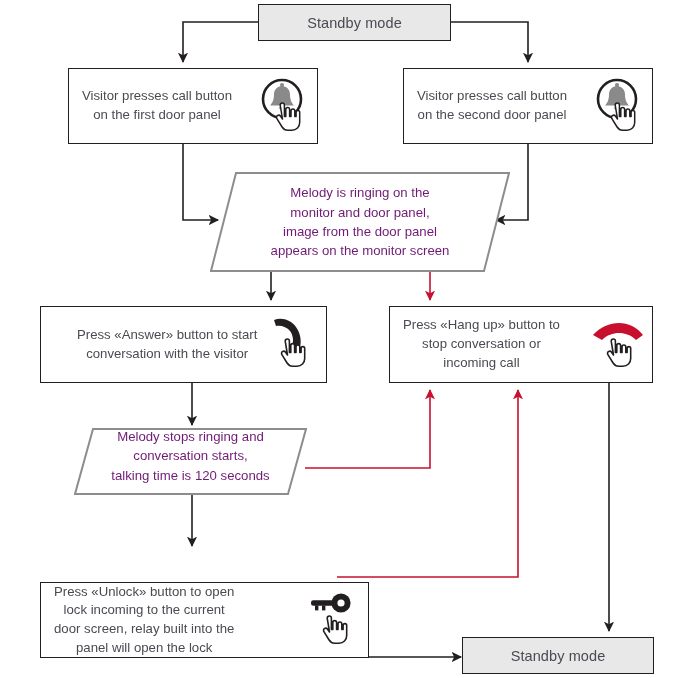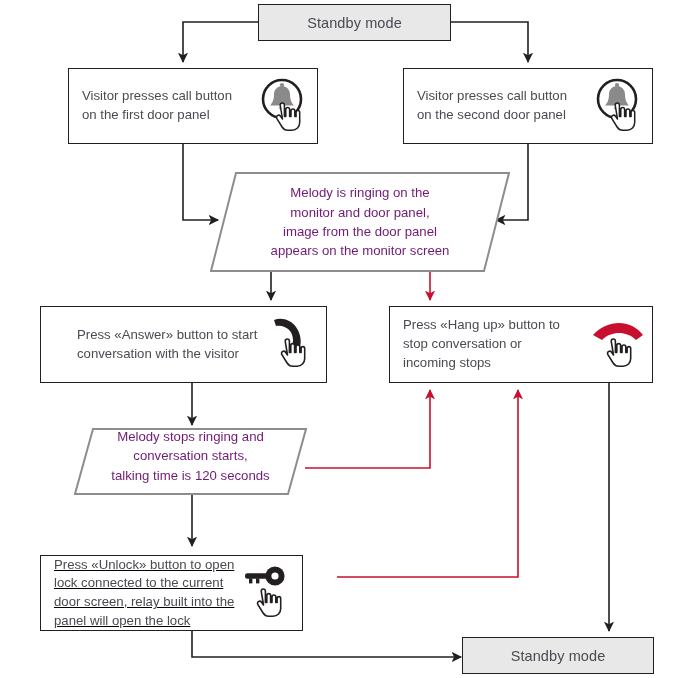--- a/index.html
+++ b/index.html
@@ -16,21 +16,21 @@
   .proc .txt{font-size:13.2px;line-height:1.42;color:#4a4a52;padding-left:13px;max-width:215px;}
 
   .para{position:absolute;}
   .para .shape{position:absolute;inset:0;}
   .para .txt{position:absolute;inset:0;display:flex;flex-direction:column;align-items:center;justify-content:center;
              font-size:13.2px;line-height:1.46;color:#701a75;text-align:center;}
 
   .iconwrap{position:absolute;}
   .edgelabel{position:absolute;font-size:12.8px;color:#4a4a52;margin-top:44px;}
 
-  .nl{display:block;}
+  .nl{display:block;text-align:center;}
 </style>
 </head>
 <body>
 
 <div id="canvas">
 
   <svg id="edges" viewBox="0 0 684 678">
     <defs>
       <marker id="ahB" markerWidth="11" markerHeight="11" refX="9.4" refY="5.5" orient="auto" markerUnits="userSpaceOnUse">
         <path d="M0,0.4 L10.5,5.5 L0,10.6 L2.6,5.5 Z" fill="#231f20"></path>
@@ -136,21 +136,21 @@
           <path d="M9.2 2.2 c0 -1.3 1 -2.2 2.1 -2.2 c1.1 0 2.1 .9 2.1 2.2 v11.3 h1.4 v-7 c0 -1.1 .9 -1.9 1.9 -1.9 c1 0 1.9 .8 1.9 1.9 v7 h1.4 v-5.6 c0 -1.1 .9 -1.9 1.9 -1.9 c1 0 1.9 .8 1.9 1.9 v5.6 h1.3 v-4.1 c0 -1 .8 -1.8 1.8 -1.8 c1 0 1.8 .8 1.8 1.8 v10.2 c0 4.3 -3.2 7.6 -7.8 7.6 h-4.2 c-2.6 0 -4.3 -1.1 -5.6 -3.2 l-5.2 -8.4 c-.7 -1.1 -.4 -2.5 .7 -3.1 c1 -.6 2.3 -.3 3 .7 l1.9 2.8 z"></path>
         </g>
       </svg>
     </div>
   </div>
 
   <div class="node proc" style="left:389px;top:306px;width:264px;height:77px;">
     <div class="txt" style="max-width:190px;">
       <span class="nl">Press «Hang up» button to</span>
       <span class="nl">stop conversation or</span>
-      <span class="nl">incoming stops</span>
+      <span class="nl">incoming call</span>
     </div>
     <div class="iconwrap" style="right:8px;top:6px;width:56px;height:66px;">
       <svg viewBox="0 0 56 66" width="56" height="66">
         <path d="M5 22 c7 -8 17 -12 26 -12 c9 0 18 4 24 12 l-7 5 c-5 -5 -11 -7 -17 -7 c-6 0 -12 2 -17 7 z" fill="#c8102e"></path>
         <g transform="translate(14,26)" fill="#ffffff" stroke="#231f20" stroke-width="1.6" stroke-linejoin="round">
           <path d="M9.2 2.2 c0 -1.3 1 -2.2 2.1 -2.2 c1.1 0 2.1 .9 2.1 2.2 v11.3 h1.4 v-7 c0 -1.1 .9 -1.9 1.9 -1.9 c1 0 1.9 .8 1.9 1.9 v7 h1.4 v-5.6 c0 -1.1 .9 -1.9 1.9 -1.9 c1 0 1.9 .8 1.9 1.9 v5.6 h1.3 v-4.1 c0 -1 .8 -1.8 1.8 -1.8 c1 0 1.8 .8 1.8 1.8 v10.2 c0 4.3 -3.2 7.6 -7.8 7.6 h-4.2 c-2.6 0 -4.3 -1.1 -5.6 -3.2 l-5.2 -8.4 c-.7 -1.1 -.4 -2.5 .7 -3.1 c1 -.6 2.3 -.3 3 .7 l1.9 2.8 z"></path>
         </g>
       </svg>
     </div>
   </div>
@@ -159,24 +159,24 @@
     <svg class="shape" viewBox="0 0 233 67" preserveAspectRatio="none">
       <polygon points="19,1 232,1 214,66 1,66" fill="#ffffff" stroke="#8d8d8d" stroke-width="2" vector-effect="non-scaling-stroke"></polygon>
     </svg>
     <div class="txt">
       <span class="nl">Melody stops ringing and</span>
       <span class="nl">conversation starts,</span>
       <span class="nl">talking  time is 120 seconds</span>
     </div>
   </div>
 
-  <div class="node proc" style="left:40px;top:555px;width:263px;height:76px;text-decoration:underline;">
+  <div class="node proc" style="left:40px;top:582px;width:329px;height:76px;">
     <div class="txt" style="max-width:222px;">
       <span class="nl">Press «Unlock» button to open</span>
-      <span class="nl">lock connected to the current</span>
+      <span class="nl">lock incoming to the current</span>
       <span class="nl">door screen, relay built into the</span>
       <span class="nl">panel will open the lock</span>
     </div>
     <div class="iconwrap" style="right:6px;top:6px;width:58px;height:66px;">
       <svg viewBox="0 0 58 66" width="58" height="66">
         <g fill="#231f20">
           <circle cx="37" cy="14" r="9.6"></circle>
           <circle cx="37" cy="14" r="3.6" fill="#ffffff"></circle>
           <rect x="7" y="11.2" width="23" height="5.6" rx="2.4"></rect>
           <rect x="11" y="16.4" width="3.4" height="5"></rect>

